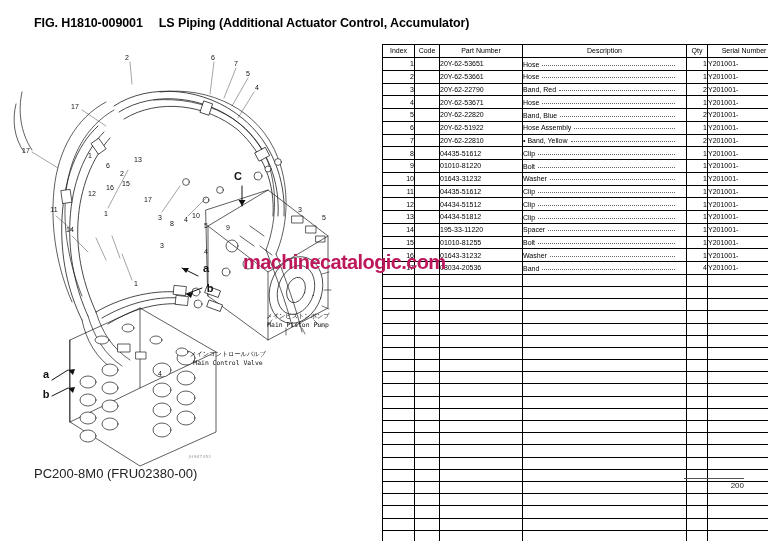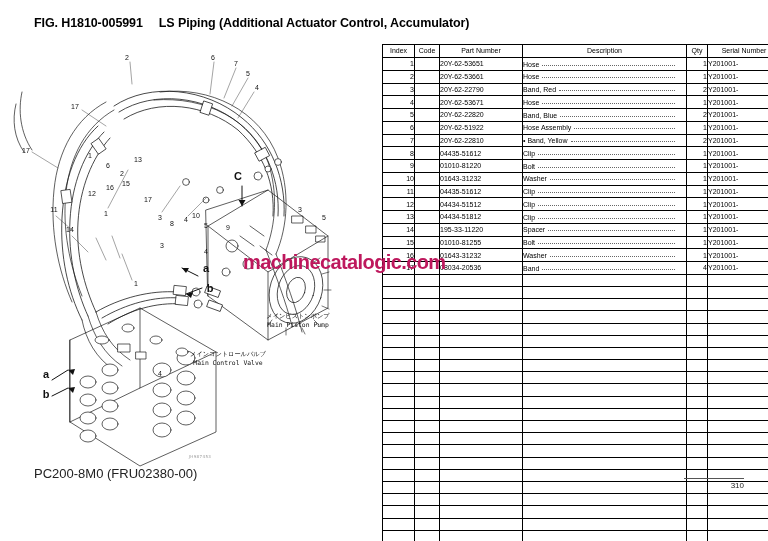--- a/index.html
+++ b/index.html
@@ -156,21 +156,21 @@
   #footer-page {
     font-size: 8px;
     color: #222;
     padding-top: 2px;
   }
 </style>
 </head>
 <body>
 
 <div id="page-title">
-  <span class="fig-id">FIG. H1810-005991</span><span>LS Piping (Additional Actuator Control, Accumulator)</span>
+  <span class="fig-id">FIG. H1810-009001</span><span>LS Piping (Additional Actuator Control, Accumulator)</span>
 </div>
 
 <div id="diagram-panel">
   <svg id="diagram-svg" width="370" height="430" viewBox="0 0 370 430">
     <g fill="none" stroke="#1a1a1a" stroke-width="0.7" stroke-linecap="round" stroke-linejoin="round">
 
       <g>
         <path d="M12 52 C 8 70, 10 92, 22 110"></path>
         <path d="M150 52 C 200 46, 250 70, 268 118 C 280 150, 278 186, 266 214"></path>
         <path d="M144 60 C 196 56, 242 80, 258 122 C 268 152, 266 184, 256 210"></path>
@@ -706,14 +706,14 @@
           <td></td>
           <td></td>
         </tr>
       </tbody>
   </table>
 </div>
 
 <div id="footer-model">PC200-8M0 (FRU02380-00)</div>
 <div id="footer-page-wrap">
   <div id="footer-rule"></div>
-  <div id="footer-page">310</div>
+  <div id="footer-page">200</div>
 </div>
 
 </body></html>

